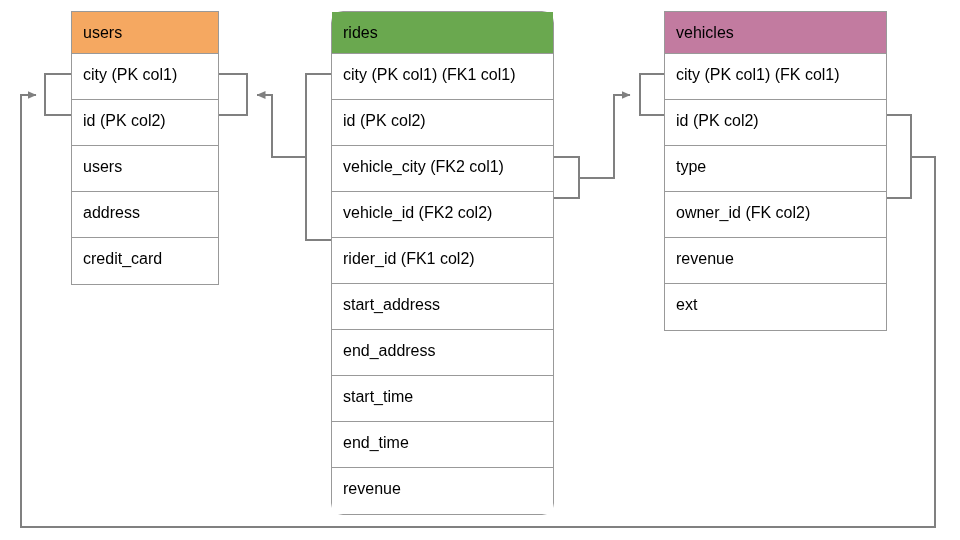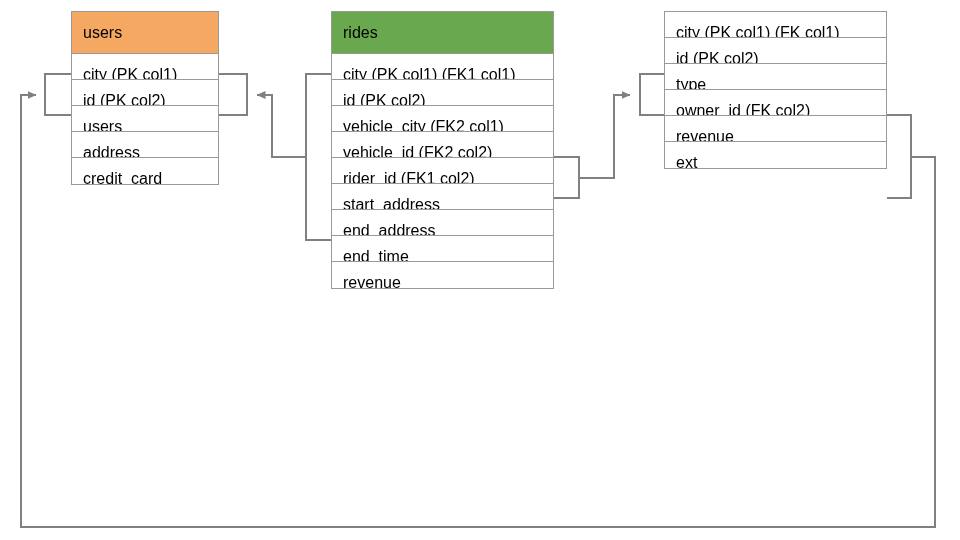--- a/index.html
+++ b/index.html
@@ -36,35 +36,35 @@
     line-height: 42px;
     padding: 0 0 0 11px;
     font-size: 16px;
     color: #000000;
     border-bottom: 1px solid #999999;
     white-space: nowrap;
     overflow: hidden;
   }
   .table-row {
     box-sizing: border-box;
-    height: 26px;
+    height: 46px;
     line-height: 41px;
     padding: 0 0 0 11px;
     font-size: 16px;
     color: #000000;
     border-bottom: 1px solid #999999;
     background: #ffffff;
     white-space: nowrap;
     overflow: hidden;
   }
   .table-row.last {
     border-bottom: none;
   }
   #users-table  { left: 71px;  top: 11px; width: 148px; }
-  #rides-table  { left: 331px; top: 11px; width: 223px; }
+  #rides-table  { left: 331px; top: 11px; width: 223px; border-radius: 12px; }
   #vehicles-table { left: 664px; top: 11px; width: 223px; }
 </style>
 </head>
 <body>
 
 <div id="canvas">
 
   <svg id="wires" viewBox="0 0 960 540" width="960" height="540" xmlns="http://www.w3.org/2000/svg">
     <defs>
       <marker id="arrowhead" markerWidth="9" markerHeight="8" refX="8.5" refY="4" orient="auto" markerUnits="userSpaceOnUse">
@@ -120,25 +120,27 @@
 
   <div class="table-box" id="rides-table" style="border-color: rgb(153, 153, 153);">
     <div class="table-header" style="background: rgb(106, 168, 79);">rides</div>
     <div class="table-row">city (PK col1) (FK1 col1)</div>
     <div class="table-row">id (PK col2)</div>
     <div class="table-row">vehicle_city (FK2 col1)</div>
     <div class="table-row">vehicle_id (FK2 col2)</div>
     <div class="table-row">rider_id (FK1 col2)</div>
     <div class="table-row">start_address</div>
     <div class="table-row">end_address</div>
+    <div class="table-row">start_time</div>
     <div class="table-row">end_time</div>
     <div class="table-row last">revenue</div>
   </div>
 
   <div class="table-box" id="vehicles-table" style="border-color: rgb(153, 153, 153);">
+    <div class="table-header" style="background: rgb(194, 123, 160);">vehicles</div>
     <div class="table-row">city (PK col1) (FK col1)</div>
     <div class="table-row">id (PK col2)</div>
     <div class="table-row">type</div>
     <div class="table-row">owner_id (FK col2)</div>
     <div class="table-row">revenue</div>
     <div class="table-row last">ext</div>
   </div>
 
 </div>
 

